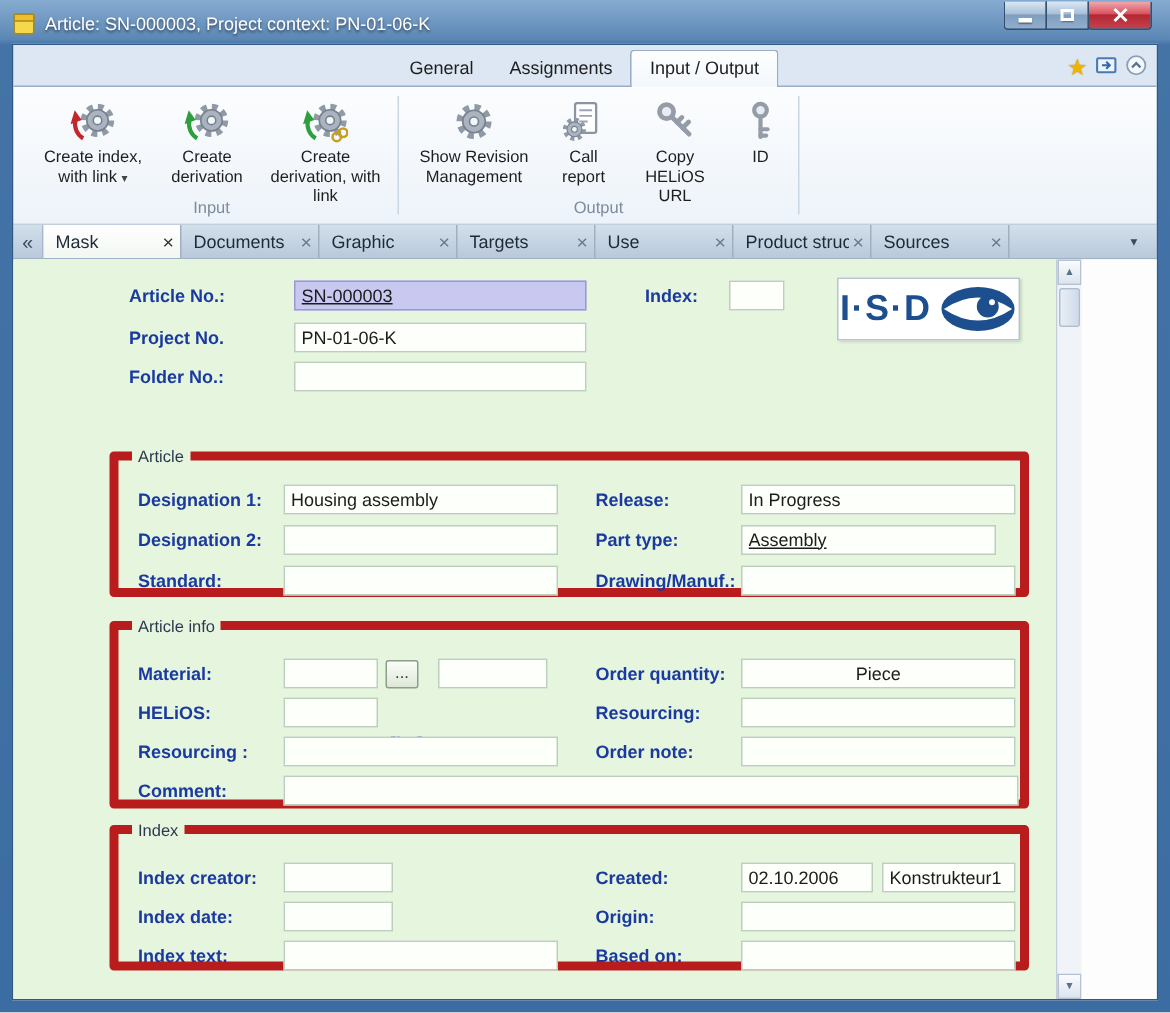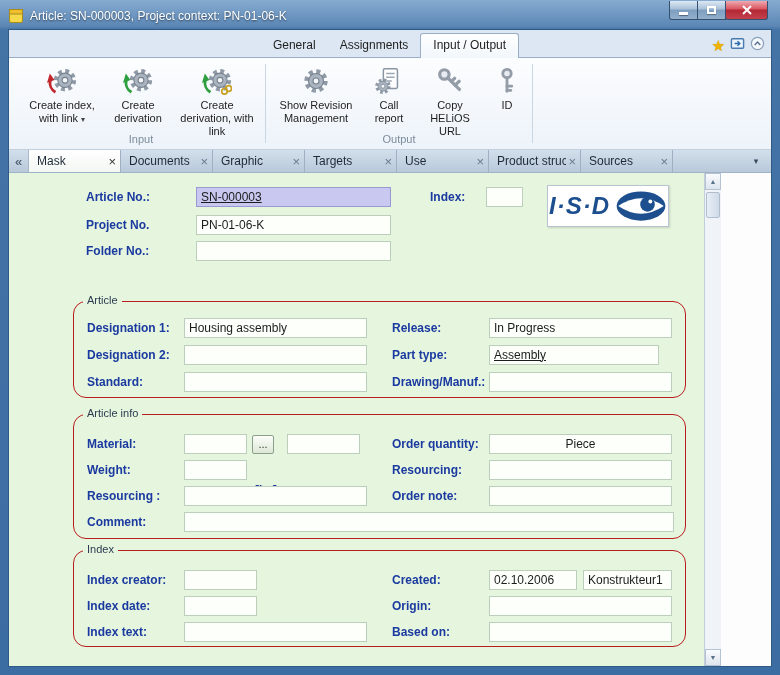--- a/index.html
+++ b/index.html
@@ -53,31 +53,31 @@
   
   .main-row { flex:1; display:flex; background:#fff; min-height:0; }
   .mask-canvas { width:695px; background:#e6f5de; position:relative; overflow:hidden; }
   .right-gap { flex:1; background:#fdfdfd; }
 
   .flbl { position:absolute; color:#1a3aa0; font-weight:bold; font-size:12px; white-space:nowrap; }
   .fld { height:20px; border:1px solid #bccfbc; background:#fdfffa; font-family:"Liberation Sans",sans-serif; font-size:12px; padding:0 4px; color:#1c1c1c; }
   .fld.abs { position:absolute; }
   .fld.hl { background:#c8c8f0; border-color:#9a9ad0;text-decoration:underline; }
 
-  .grp { position:absolute; border:1px solid #b91c1c; border-radius:13px; }
+  .grp { position:absolute; border:6px solid #b91c1c; border-radius:3px; }
   .grp-title { position:absolute; top:-8px; left:9px; background:#e6f5de; padding:0 4px; font-size:11px; color:#2c3a50; }
   .grp-row { display:flex; align-items:center; height:26px; padding-left:13px; }
   .g1 .grp-row { height:27px; }
   .grp-row .lab { width:97px; color:#1a3aa0; font-weight:bold; font-size:12px; white-space:nowrap; flex:none; }
   .fzone { width:183px; display:flex; align-items:center; flex:none; }
   .rlab { width:97px; margin-left:25px; color:#1a3aa0; font-weight:bold; font-size:12px; white-space:nowrap; flex:none; }
   .unit { margin-left:8px; color:#1a3aa0; font-weight:bold; font-size:12px;margin-top:40px; }
   .browse-btn { width:22px; height:19px; margin-left:5px; border:1px solid #8aa08a; border-radius:2px; background:linear-gradient(180deg,#fbfdf9,#dde8d8); font-size:11px; color:#333; cursor:default; }
 
-  .logo-box { position:absolute; left:538px; top:12px; width:122px; height:42px; background:#fff; border:1px solid #b8c4d4; box-shadow:1px 1px 2px rgba(0,0,0,.15); display:flex; align-items:center; justify-content:center; gap:5px;font-style:italic; }
+  .logo-box { position:absolute; left:549px; top:12px; width:122px; height:42px; background:#fff; border:1px solid #b8c4d4; box-shadow:1px 1px 2px rgba(0,0,0,.15); display:flex; align-items:center; justify-content:center; gap:5px; }
   .logo-text { font-weight:900; font-size:24px; letter-spacing:1px; color:#1d4f8e; font-family:"Liberation Sans",sans-serif; }
 
   
   .vscroll { width:17px; background:#eef3f8; border-left:1px solid #c2cedb; display:flex; flex-direction:column; }
   .sb-btn { height:17px; background:linear-gradient(180deg,#fafcfe,#dce4ee); border:1px solid #b4c2d2; color:#5a7287; font-size:7px; display:flex; align-items:center; justify-content:center; cursor:default; }
   .sb-track { flex:1; position:relative; background:#f0f4f9; }
   .sb-thumb { position:absolute; top:2px; left:1px; right:1px; height:26px; background:linear-gradient(90deg,#e8eef6,#cfdae8); border:1px solid #aebecf; border-radius:2px; }
 </style>
 </head>
 <body>
@@ -346,21 +346,21 @@
               <input class="fld" style="width: 63px;" value="">
               <button class="browse-btn">...</button>
               <input class="fld" style="width: 73px; margin-left: 13px;" value="">
             </span>
             <span class="rlab">Order quantity:</span>
             <span class="fzone">
                 <input class="fld" style="width: 183px; text-align: center;" value="Piece">
               </span>
           </div>
           <div class="grp-row">
-            <span class="lab">Weight:</span>
+            <span class="lab">HELiOS:</span>
             <span class="fzone">
               <input class="fld" style="width: 63px;" value="">
               <span class="unit">[kg]</span>
             </span>
             <span class="rlab">Resourcing:</span>
             <span class="fzone">
                 <input class="fld" style="width: 183px;" value="">
               </span>
           </div>
           <div class="grp-row">

